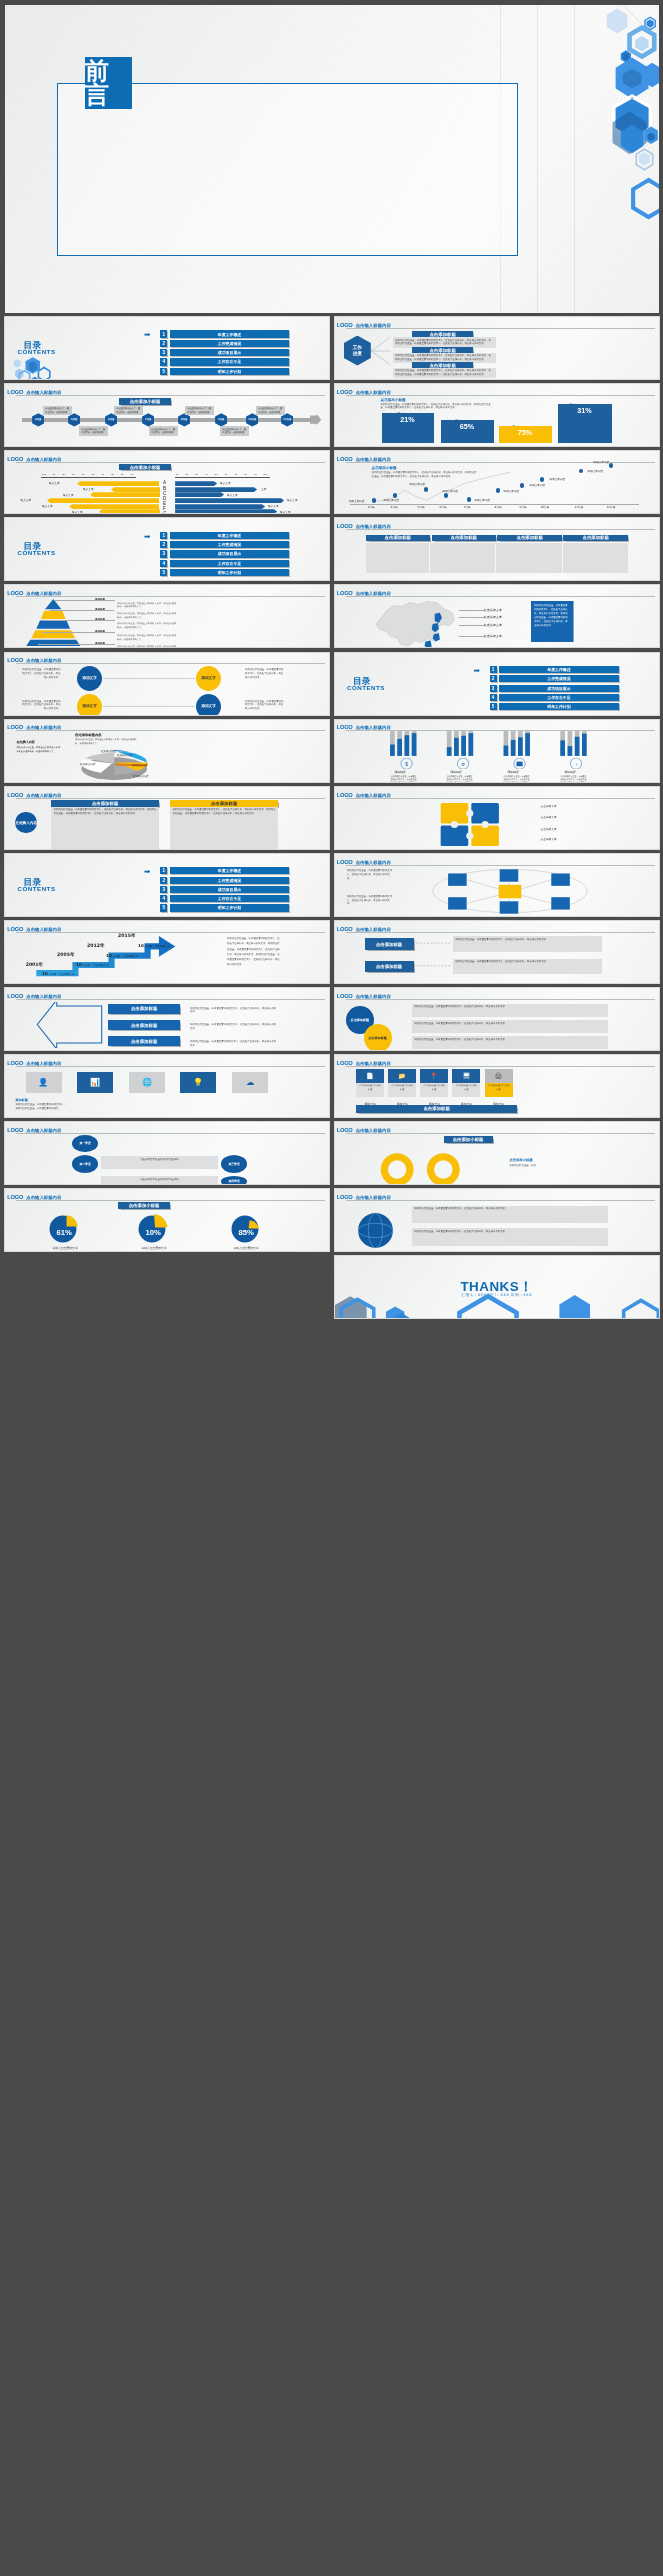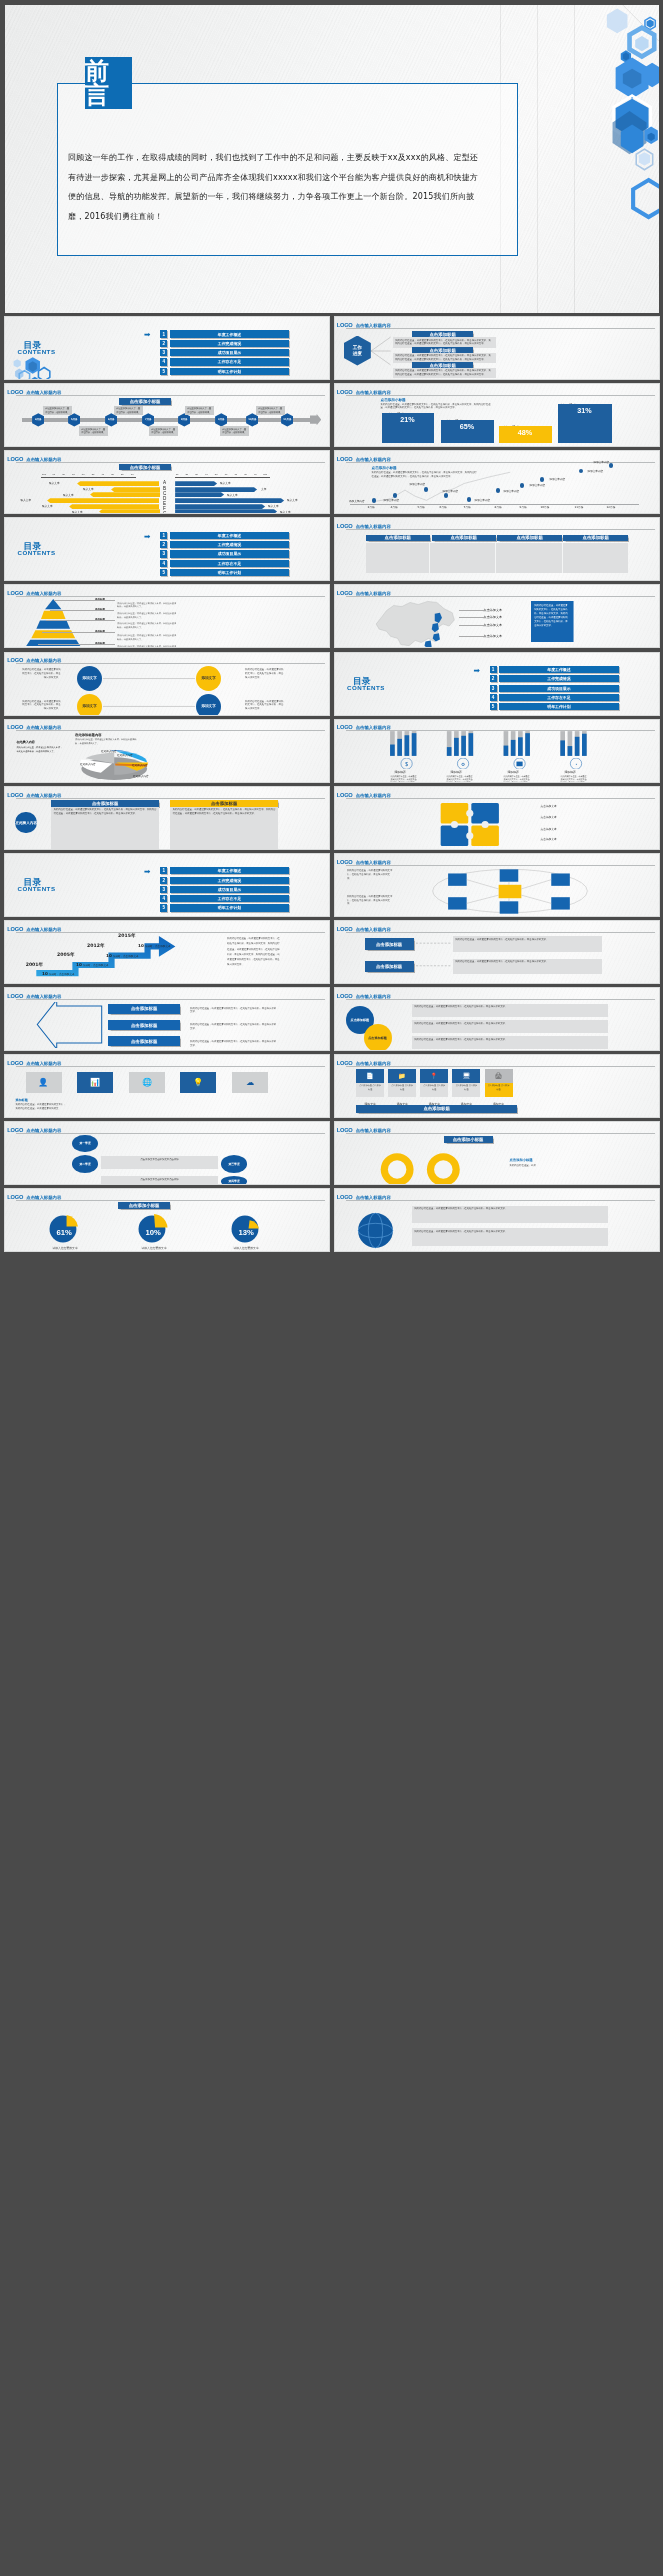--- a/index.html
+++ b/index.html
@@ -198,21 +198,20 @@
       <polygon points="239,7 259,19 259,43 239,55 219,43 219,19" fill="#c9def4" opacity="0.9"></polygon>
       <polygon points="292,280 308,290 308,310 292,320 276,310 276,290" fill="none" stroke="#a9c6e4" stroke-width="3"></polygon>
       <polygon points="292,286 303,292 303,306 292,312 281,306 281,292" fill="#cfe2f6"></polygon>
       <polygon points="300,340 330,358 330,394 300,412 270,394 270,358" fill="none" stroke="#3f93e4" stroke-width="8"></polygon>
     </svg>
 
     <div class="hero-frame"></div>
     <div class="hero-title-box">
       <span>前言</span>
     </div>
-    <div class="hero-body">回顾这一年的工作，在取得成绩的同时，我们也找到了工作中的不足和问题，主要反映于xx及xxx的风格、定型还有待进一步探索，尤其是网上的公司产品库齐全体现我们xxxxx和我们这个平台能为客户提供良好的商机和快捷方便的信息、导航的功能发挥。展望新的一年，我们将继续努力，力争各项工作更上一个新台阶。2015我们所向披靡，2016我们勇往直前！</div>
     <div class="wm"></div>
   </div>
 
   <div class="grid">
 
     <div class="slide thumb">
       <div class="toc-cn">目录</div>
       <div class="toc-en">CONTENTS</div>
       <div class="toc-arrow">➡</div>
       <svg class="toc-hex" viewBox="0 0 110 48">
@@ -312,21 +311,21 @@
         </div>
       <div class="t-rule"></div>
       <div class="subttl" style="position:absolute;left:46px;top:13.4px">点击添加小标题</div>
       <div class="smalltxt" style="position:absolute;left:46px;top:18.5px;width:111px">您的内容打在这里，或者通过复制您的文本后，在此框中选择粘贴，并选择只保留文字。您的内容打在这里，或者通过复制您的文本后，在此框中选择粘贴，并选择只保留文字。</div>
       <div class="vbar-lbl" style="left:54px;top:28px">第一季度</div>
       <div class="vbar-lbl" style="left:112px;top:35px">第二季度</div>
       <div class="vbar-lbl" style="left:169px;top:41px">第三季度</div>
       <div class="vbar-lbl" style="left:226px;top:18.5px">第四季度</div>
       <div class="vbar" style="left:47px;  width:52px; height:30px">21%</div>
       <div class="vbar" style="left:106px; width:53px; height:23px">65%</div>
-      <div class="vbar amber" style="left:164px; width:53px; height:17.5px">48%</div>
+      <div class="vbar amber" style="left:164px; width:53px; height:17.5px">75%</div>
       <div class="vbar" style="left:223px; width:54px; height:39px">31%</div>
     </div>
 
     <div class="slide thumb">
       <div class="t-head">
           <span class="t-logo">LOGO</span>
           <span class="t-ttl">点击输入标题内容</span>
         </div>
       <div class="t-rule"></div>
       <div class="pill" style="position:absolute;left:114px;top:12.4px;width:52px;height:6.7px">点击添加小标题</div>
@@ -949,21 +948,21 @@
             <circle cx="27" cy="31" r="26" fill="#11599f"></circle>
           <path d="M31,2 L33,28 L57,28 A28,28 0 0 0 31,2 Z" fill="#f9bf07"></path>
           </svg>
         <div class="pct">10%</div>
       </div>
       <div class="pieblk" style="left:226px;top:24px">
         <svg viewBox="0 0 58 58">
             <circle cx="27" cy="31" r="26" fill="#11599f"></circle>
           <path d="M36,14 L34,30 L54,30 A22,22 0 0 0 36,14 Z" fill="#f9bf07"></path>
           </svg>
-        <div class="pct">13%</div>
+        <div class="pct">85%</div>
       </div>
       <div class="pie-cap" style="left:37px;top:57px"><span>请输入您想要的文字</span><br><span>请输入您想要的文字</span></div>
       <div class="pie-cap" style="left:126px;top:57px"><span>请输入您想要的文字</span><br><span>请输入您想要的文字</span></div>
       <div class="pie-cap" style="left:218px;top:57px"><span>请输入您想要的文字</span><br><span>请输入您想要的文字</span></div>
     </div>
 
     <div class="slide thumb">
       <div class="t-head">
           <span class="t-logo">LOGO</span>
           <span class="t-ttl">点击输入标题内容</span>
@@ -971,16 +970,29 @@
       <div class="t-rule"></div>
       <svg style="position:absolute;left:20.6px;top:20.6px;width:41px;height:41px" viewBox="0 0 80 80">
         <circle cx="40" cy="40" r="34" fill="#11599f"></circle>
         <ellipse cx="40" cy="40" rx="34" ry="14" fill="none" stroke="#6aaeea" stroke-width="1"></ellipse>
         <ellipse cx="40" cy="40" rx="14" ry="34" fill="none" stroke="#6aaeea" stroke-width="1"></ellipse>
       </svg>
       <div class="greybox" style="position:absolute;left:77px;top:16.5px;width:196px;height:17.5px">您的内容打在这里，或者通过复制您的文本后，在此框中选择粘贴，并选择只保留文字。</div>
       <div class="greybox" style="position:absolute;left:77px;top:39px;width:196px;height:17.5px">您的内容打在这里，或者通过复制您的文本后，在此框中选择粘贴，并选择只保留文字。</div>
     </div>
 
+    <div class="slide thumb" style="grid-column:2">
+      <div class="thanks-t">THANKS！</div>
+      <div class="thanks-s">汇报人：XXX    部门：XXX    时间：XXX</div>
+      <svg style="position:absolute;left:0;bottom:0;width:100%;height:26px" viewBox="0 0 636 50" preserveAspectRatio="none">
+        <polygon points="30,8 62,26 62,62 30,80 -2,62 -2,26" fill="#7b93ab"></polygon>
+        <polygon points="44,14 76,32 76,68 44,86 12,68 12,32" fill="none" stroke="#3f93e4" stroke-width="7"></polygon>
+        <polygon points="118,28 136,38 136,60 118,70 100,60 100,38" fill="#3f93e4"></polygon>
+        <polygon points="130,40 160,58 160,92 130,110 100,92 100,58" fill="#2e86d8"></polygon>
+        <polygon points="300,8 356,40 356,104 300,136 244,104 244,40" fill="none" stroke="#3f93e4" stroke-width="9"></polygon>
+        <polygon points="470,6 500,24 500,60 470,78 440,60 440,24" fill="#3f93e4"></polygon>
+        <polygon points="600,16 634,36 634,76 600,96 566,76 566,36" fill="none" stroke="#3f93e4" stroke-width="7"></polygon>
+      </svg>
+    </div>
 
   </div>
 </div>
 
 
 </body></html>

